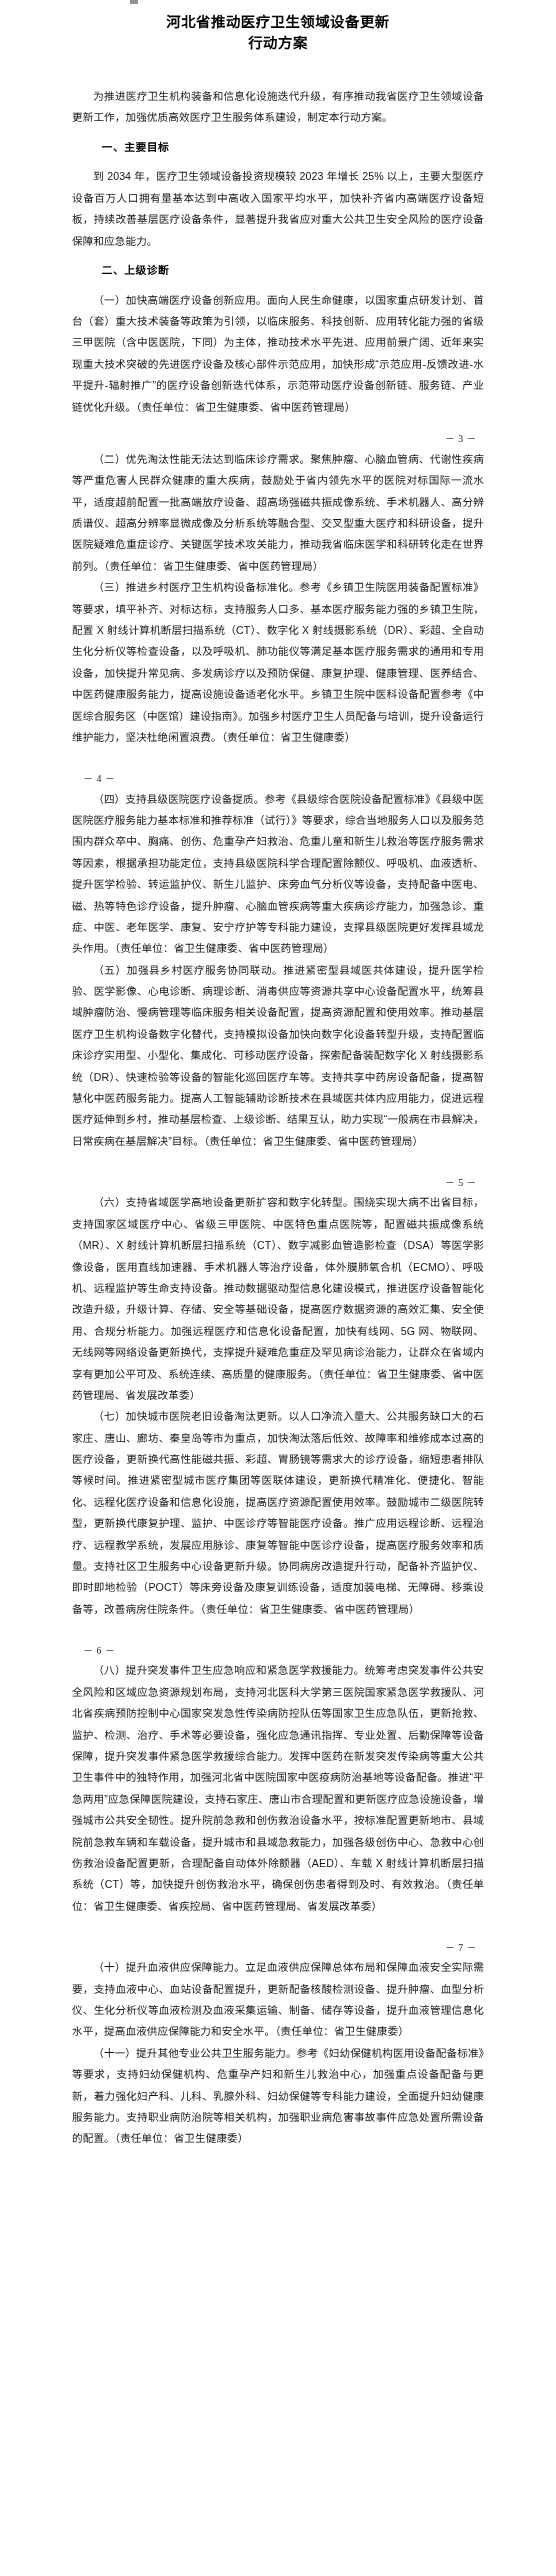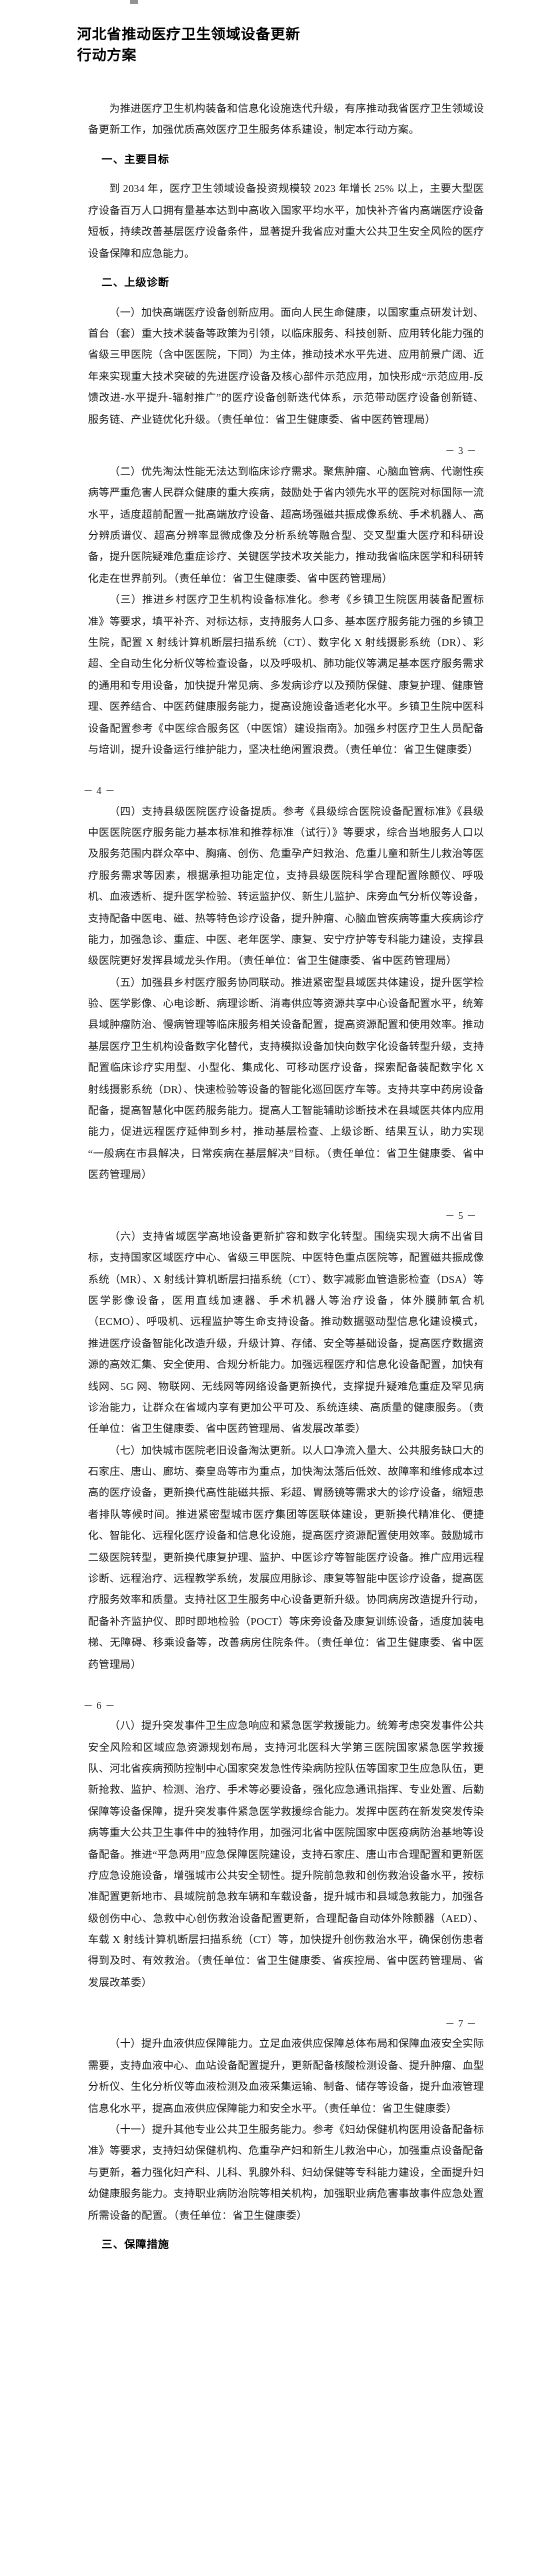--- a/index.html
+++ b/index.html
@@ -16,51 +16,51 @@
   .page {
     width: 556px;
     min-height: 3988px;
     position: relative;
     background: #ffffff;
     box-sizing: border-box;
     padding: 0;
     overflow: hidden;
   }
   .doc-title {
-    text-align: left;
+    text-align: center;
     font-family: "Liberation Sans", "DejaVu Sans", sans-serif;
     font-weight: bold;
     font-size: 14.4px;
     line-height: 1.45;
     letter-spacing: 0.5px;
     color: #000;
-    padding-top: 24px;
+    padding-top: 12px;
     margin: 0 77px 0 77px;
   }
   .title-line {
     display: block;
   }
   .title-gap {
     height: 32px;
   }
   .body-col {
     margin: 0 auto;
     width: 412px;
     padding: 0 0 20.6px 0;
   }
   p.para {
-    margin: 0 0 0 16px;
+    margin: 0 0 0 0;
     text-indent: 2em;
     font-size: 10.6px;
     line-height: 2.02;
     text-align: justify;
     text-justify: inter-ideograph;
     letter-spacing: 0.1px;
     color: #141414;
-    font-family: Liberation Serif, serif;
+    font-family: Liberation Sans, sans-serif;
   }
   h2.section-heading {
     margin: 8px;
     text-indent: 2em;
     font-size: 10.8px;
     line-height: 2.02;
     font-weight: bold;
     font-family: "Liberation Sans", "DejaVu Sans", sans-serif;
     letter-spacing: 0.5px;
     color: #000;
@@ -137,17 +137,16 @@
     <p class="para">（八）提升突发事件卫生应急响应和紧急医学救援能力。统筹考虑突发事件公共安全风险和区域应急资源规划布局，支持河北医科大学第三医院国家紧急医学救援队、河北省疾病预防控制中心国家突发急性传染病防控队伍等国家卫生应急队伍，更新抢救、监护、检测、治疗、手术等必要设备，强化应急通讯指挥、专业处置、后勤保障等设备保障，提升突发事件紧急医学救援综合能力。发挥中医药在新发突发传染病等重大公共卫生事件中的独特作用，加强河北省中医院国家中医疫病防治基地等设备配备。推进“平急两用”应急保障医院建设，支持石家庄、唐山市合理配置和更新医疗应急设施设备，增强城市公共安全韧性。提升院前急救和创伤救治设备水平，按标准配置更新地市、县域院前急救车辆和车载设备，提升城市和县域急救能力，加强各级创伤中心、急救中心创伤救治设备配置更新，合理配备自动体外除颤器（AED）、车载 X 射线计算机断层扫描系统（CT）等，加快提升创伤救治水平，确保创伤患者得到及时、有效救治。（责任单位：省卫生健康委、省疾控局、省中医药管理局、省发展改革委）</p>
 
 
     <div class="spacer-md"></div>
     <div class="page-number pn-right">－ 7 －</div>
 
     <p class="para">（十）提升血液供应保障能力。立足血液供应保障总体布局和保障血液安全实际需要，支持血液中心、血站设备配置提升，更新配备核酸检测设备、提升肿瘤、血型分析仪、生化分析仪等血液检测及血液采集运输、制备、储存等设备，提升血液管理信息化水平，提高血液供应保障能力和安全水平。（责任单位：省卫生健康委）</p>
 
     <p class="para">（十一）提升其他专业公共卫生服务能力。参考《妇幼保健机构医用设备配备标准》等要求，支持妇幼保健机构、危重孕产妇和新生儿救治中心，加强重点设备配备与更新，着力强化妇产科、儿科、乳腺外科、妇幼保健等专科能力建设，全面提升妇幼健康服务能力。支持职业病防治院等相关机构，加强职业病危害事故事件应急处置所需设备的配置。（责任单位：省卫生健康委）</p>
 
-    <h2 class="section-heading">三、保障措施</h2>
 
   </div>
 </div>
 
 
 </body></html>

